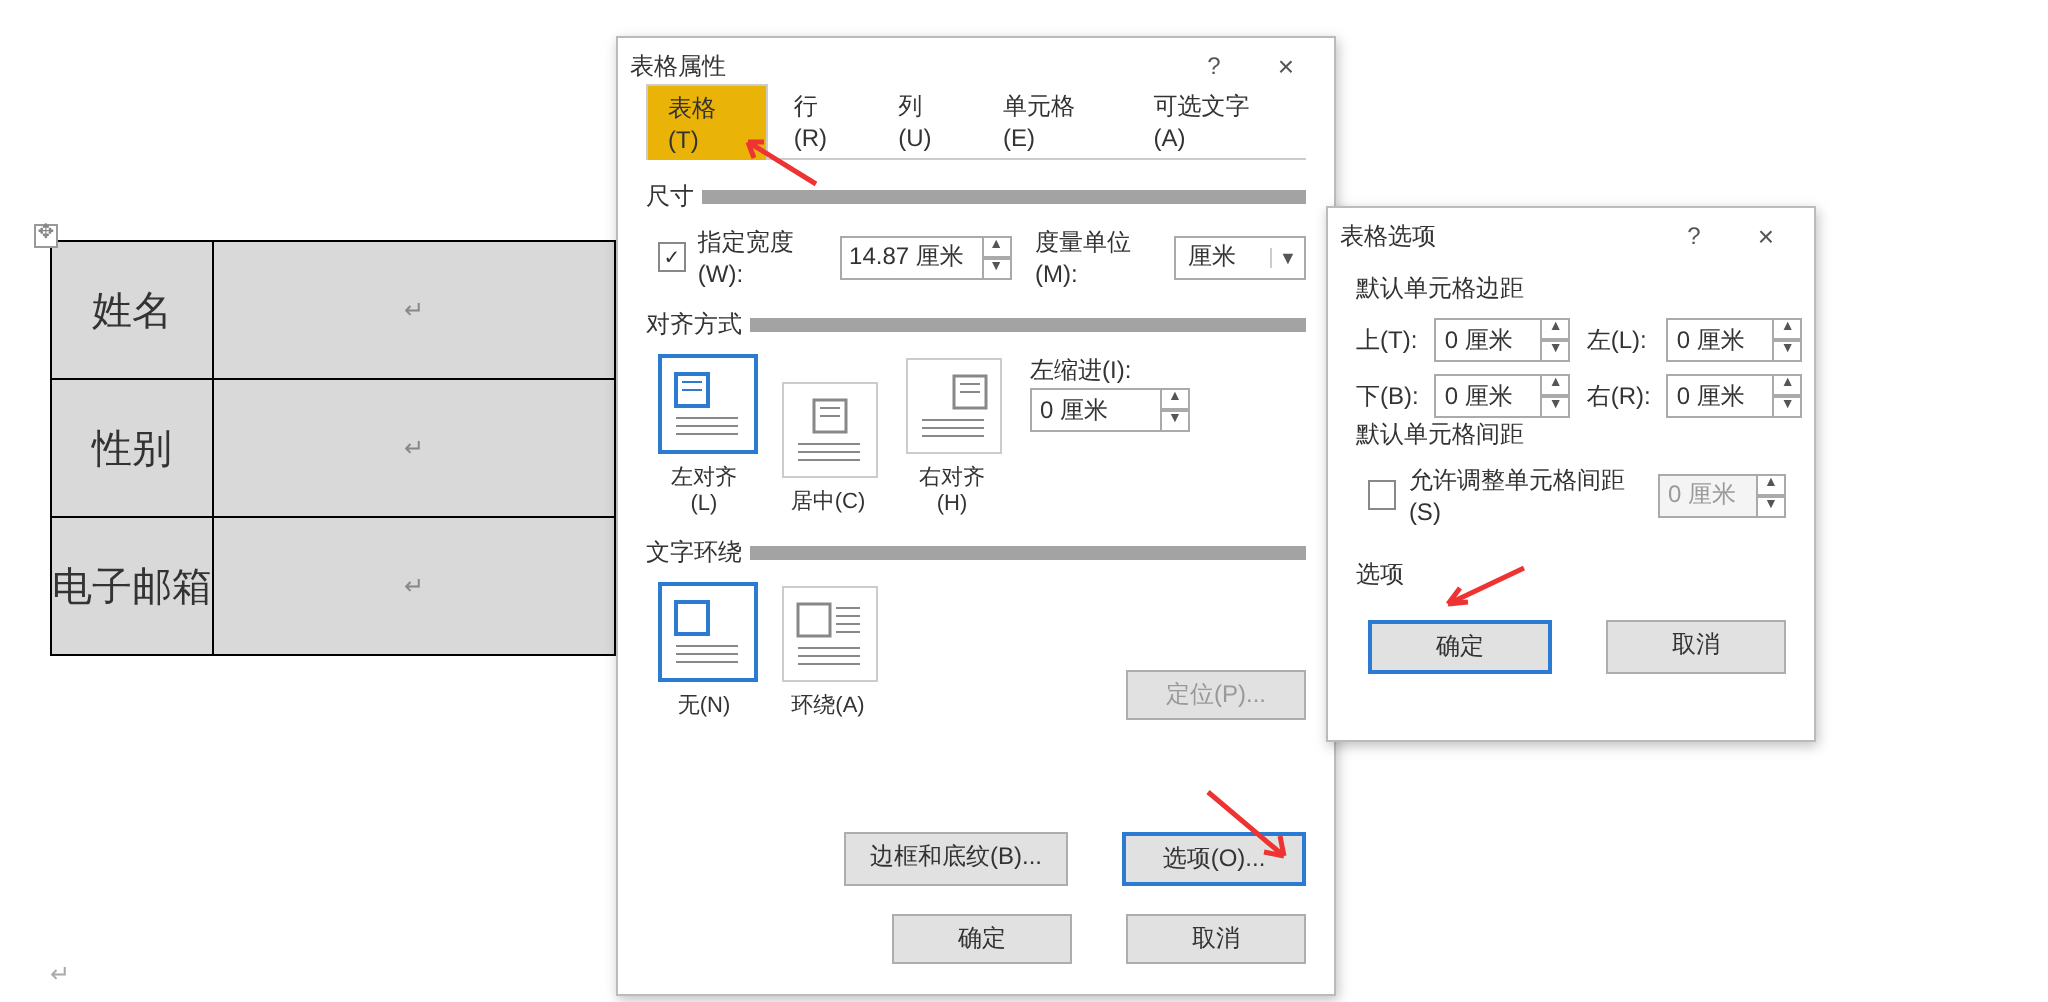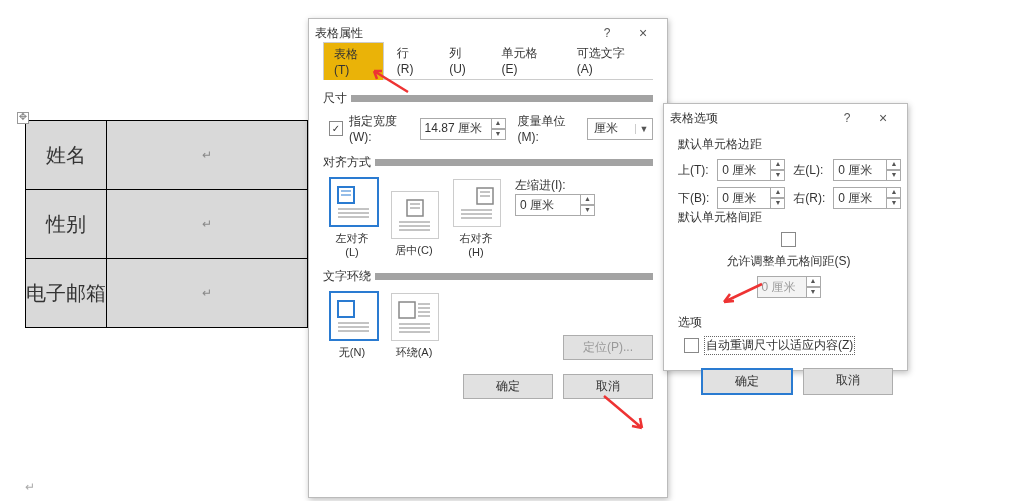--- a/index.html
+++ b/index.html
@@ -37,21 +37,21 @@
   .sel .sv{padding:0 6px;}
   .sel .dd{width:16px;text-align:center;border-left:1px solid #ccc;font-size:9px;color:#555;}
   .opt-grid{display:flex;gap:16px;align-items:flex-end;}
   .opt{width:46px;text-align:center;}
   .opt .thumb{width:46px;height:46px;border:1px solid #ccc;background:#fff;margin-bottom:4px;position:relative;}
   .opt.sel-opt .thumb{border:2px solid #2a7bd1;}
   .opt .thumb svg{position:absolute;left:4px;top:4px;}
   .opt .cap{font-size:11px;}
   .btn{border:1px solid #adadad;background:#e1e1e1;padding:3px 12px;min-width:64px;text-align:center;display:inline-block;}
   .btn.primary{border:2px solid #2a7bd1;}
-  .btns{display:flex;justify-content:flex-end;gap:10px;margin-top:14px;}
+  .btns{display:flex;justify-content:flex-end;gap:27px;margin-top:14px;}
   .arrow-red{position:absolute;pointer-events:none;}
   
   .margins{display:grid;grid-template-columns:auto 1fr auto 1fr;gap:6px 8px;align-items:center;margin-top:6px;}
   .margins .lab{white-space:nowrap;}
   .disabled{color:#999;}
 </style>
 </head>
 <body>
 <div class="stage">
 
@@ -200,20 +200,24 @@
                   <line x1="3" y1="34" x2="34" y2="34" stroke="#888"></line>
                 </svg>
               </div>
           <div class="cap">环绕(A)</div>
         </div>
       </div>
       <div style="flex:1;"></div>
       <div class="btn disabled" style="align-self:flex-end;margin-top:36px;">定位(P)...</div>
     </div>
 
+    <div class="btns" style="margin-top:56px;">
+      <div class="btn">边框和底纹(B)...</div>
+      <div class="btn primary">选项(O)...</div>
+    </div>
 
     <div class="btns">
       <div class="btn">确定</div>
       <div class="btn">取消</div>
     </div>
   </div>
 </div>
 
 <div class="dlg" style="left:663px;top:103px;width:243px;height:266px;">
   <div class="dlg-title">
@@ -252,37 +256,33 @@
       <span class="spin">
             <span class="txt-in" style="width:44px;">0 厘米</span>
             <span class="sp">
               <span>▲</span>
               <span>▼</span>
             </span>
           </span>
     </div>
 
     <div style="">默认单元格间距</div>
-    <div class="row" style="margin-left:6px;flex-direction:column;">
+    <div class="row" style="margin-left:6px;">
       <span class="chk"></span>
       <span>允许调整单元格间距(S)</span>
       <span class="spin disabled">
             <span class="txt-in" style="width:40px;background:#f4f4f4;">0 厘米</span>
             <span class="sp">
               <span>▲</span>
               <span>▼</span>
             </span>
           </span>
     </div>
 
     <div style="margin-top:16px;">选项</div>
-    <div class="row" style="margin-left:6px;">
-      <span class="chk"></span>
-      <span style="outline:1px dotted #666;padding:0 1px;">自动重调尺寸以适应内容(Z)</span>
-    </div>
 
     <div class="btns">
       <div class="btn primary">确定</div>
       <div class="btn">取消</div>
     </div>
   </div>
 </div>
 
 <svg class="arrow-red" style="left:370px;top:68px;" width="40" height="26">
       <path d="M38 24 L4 3 M4 3 L12 3 M4 3 L7 11" stroke="#e33" stroke-width="2.5" fill="none"></path>

